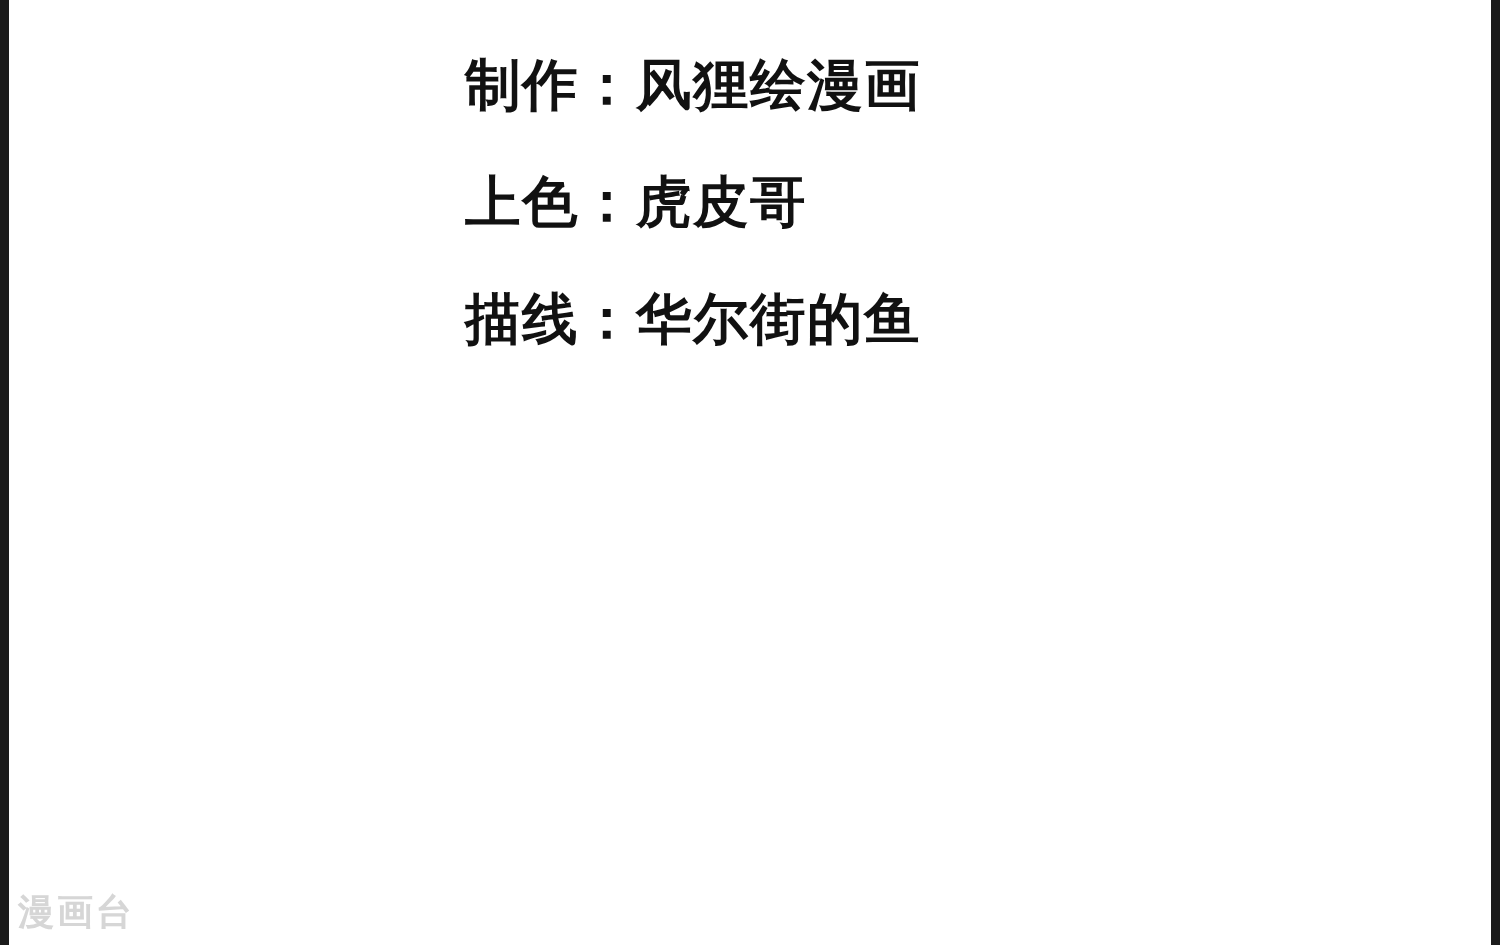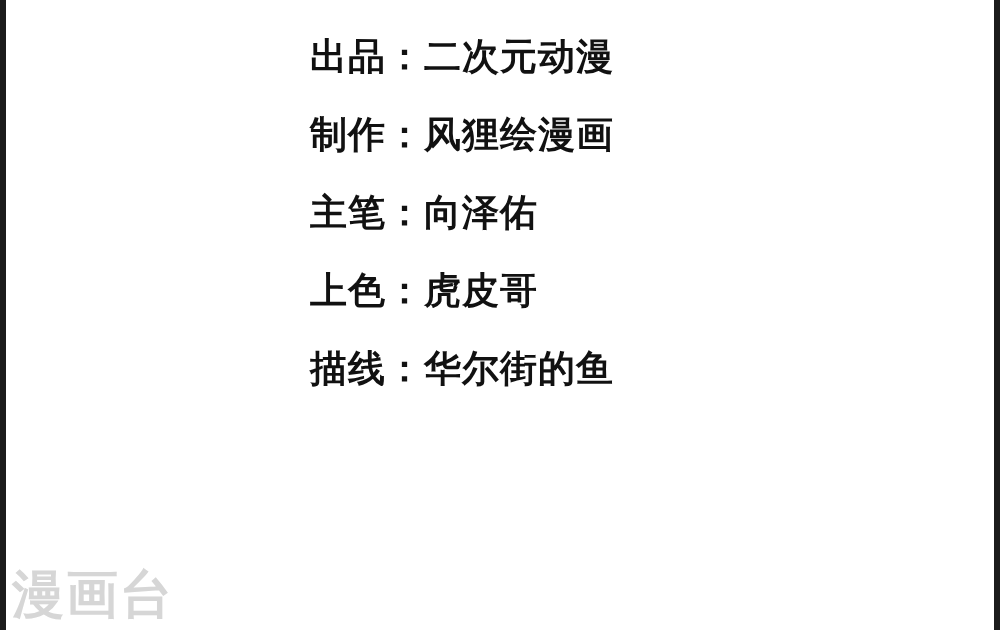--- a/index.html
+++ b/index.html
@@ -54,38 +54,36 @@
   }
   .credit-line:last-child {
     margin-bottom: 0;
   }
   .watermark {
     position: absolute;
     left: 12px;
     bottom: 10px;
     font-family: "DejaVu Sans", "Liberation Sans", sans-serif;
     font-weight: bold;
-    font-size: 52px;
+    font-size: 24px;
     color: #d6d6d6;
     letter-spacing: 2px;
     line-height: 1;
     white-space: nowrap;
   }
 </style>
 </head>
 <body>
 
 <div class="page">
 
   <div class="edge-left"></div>
   <div class="edge-right"></div>
 
   <div class="credits">
-    <div class="credit-line">出品：二次元动漫</div>
     <div class="credit-line">制作：风狸绘漫画</div>
-    <div class="credit-line">主笔：向泽佑</div>
     <div class="credit-line">上色：虎皮哥</div>
     <div class="credit-line">描线：华尔街的鱼</div>
   </div>
 
   <div class="watermark">漫画台</div>
 
 </div>
 
 </body></html>

